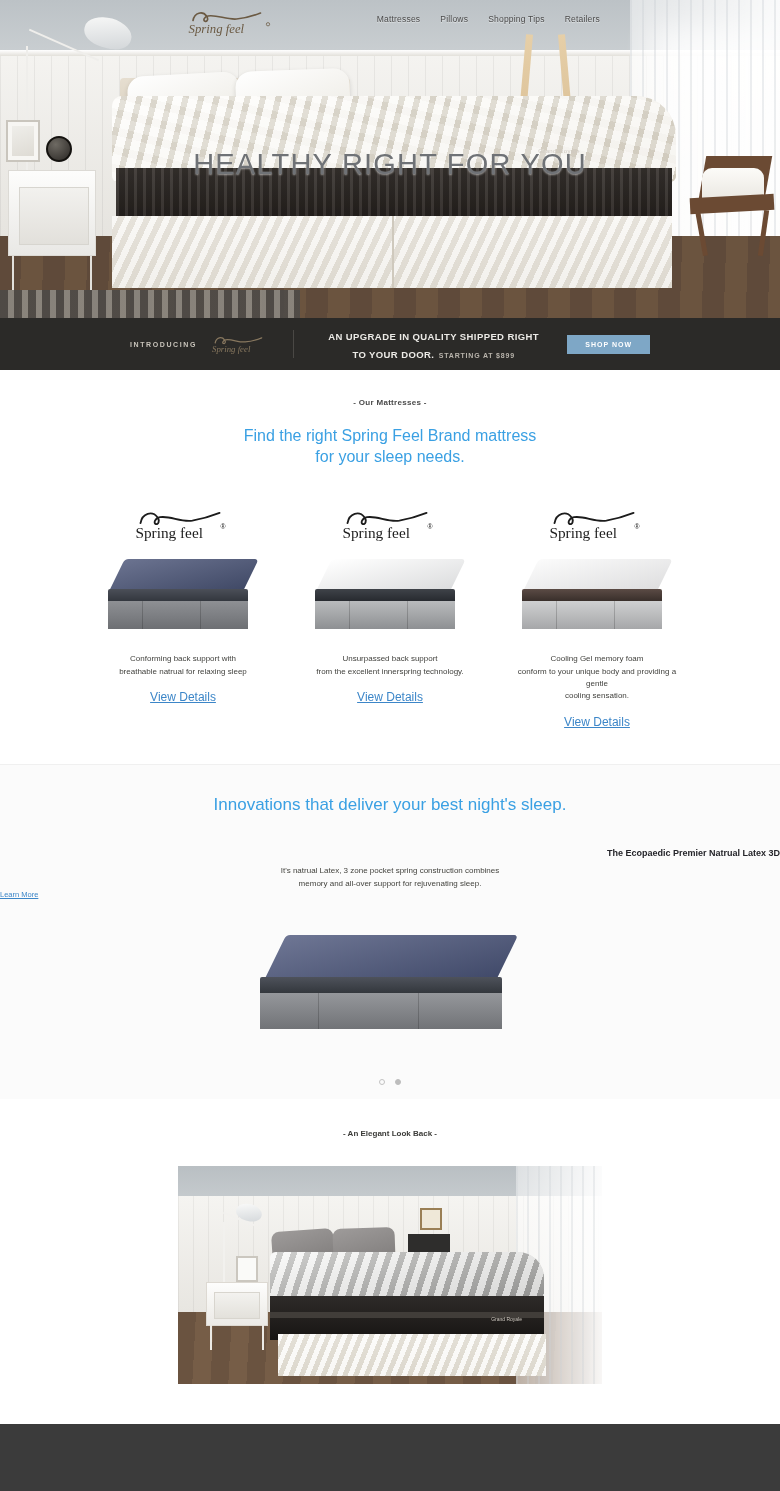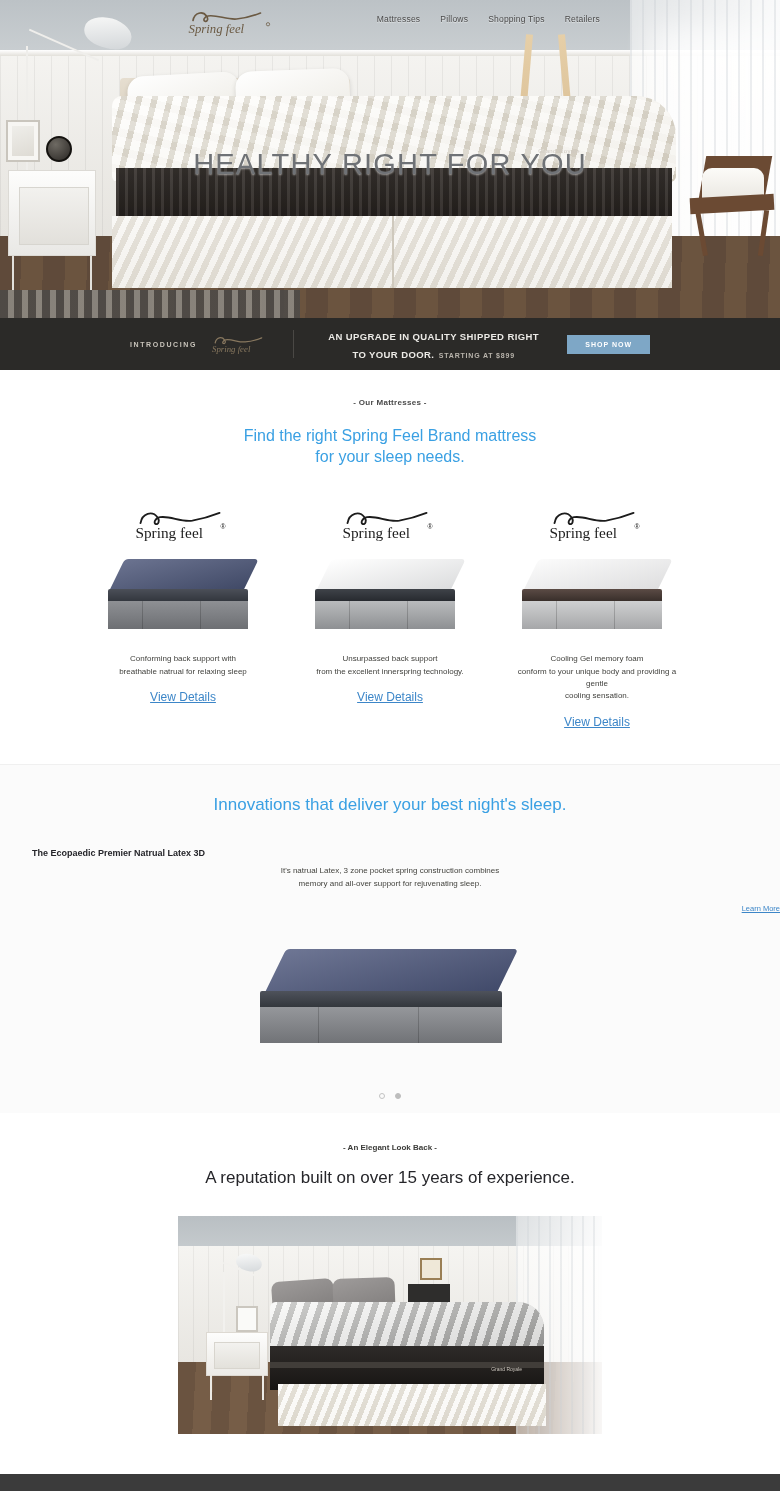--- a/index.html
+++ b/index.html
@@ -129,23 +129,23 @@
   .m-top{position:absolute;left:8px;top:0;width:134px;height:36px;border-radius:4px;transform:skewX(-26deg) ;}
   .m-mid{position:absolute;left:0;top:30px;width:140px;height:14px;border-radius:2px;}
   .m-base{position:absolute;left:0;top:42px;width:140px;height:28px;}
   .m-seam{position:absolute;top:42px;width:1px;height:28px;background:rgba(0,0,0,.18);}
   .card-desc{font-size:8px;line-height:1.55;color:#43433f;margin-top:14px;}
   .card-link{display:inline-block;margin-top:12px;font-size:12px;color:#3c86c8;text-decoration:underline;}
 
   
   .sec-innov{background:#fbfbfb;border-top:1px solid #f0f0f0;padding:30px 0 14px;}
   .innov-head{text-align:center;font-size:17px;color:#3aa0e3;font-weight:400;}
-  .innov-title{text-align:left;font-size:9px;font-weight:700;color:#25252a;margin-top:33px;margin-left:32px;}
+  .innov-title{text-align:right;font-size:9px;font-weight:700;color:#25252a;margin-top:33px;}
   .innov-copy{text-align:center;font-size:8px;line-height:1.6;color:#44443f;margin-top:7px;}
-  .innov-link{display:block;text-align:right;font-size:7.5px;color:#3c86c8;text-decoration:underline;margin-top:14px;}
+  .innov-link{display:block;text-align:left;font-size:7.5px;color:#3c86c8;text-decoration:underline;margin-top:0;}
   .innov-img{width:260px;height:100px;margin:36px auto 0;position:relative;}
   .dots{display:flex;justify-content:center;gap:10px;margin-top:44px;}
   .dot{width:6px;height:6px;border-radius:50%;border:1px solid #c2c2c2;background:transparent;}
   .dot.active{background:#bdbdbd;border-color:#bdbdbd;}
 
   
   .sec-rep{background:#ffffff;padding:30px 0 40px;}
   .rep-eyebrow{text-align:center;font-size:8px;color:#3b3b38;font-weight:700;}
   .rep-head{text-align:center;font-size:17px;color:#26262a;margin-top:16px;font-weight:400;}
   .rep-photo{width:424px;height:218px;margin:28px auto 0;position:relative;overflow:hidden;background:#d8d8d6;}
@@ -378,21 +378,20 @@
   </div>
 
   <div class="dots">
     <span class="dot"></span>
     <span class="dot active"></span>
   </div>
 </section>
 
 <section class="sec-rep">
   <div class="rep-eyebrow">- An Elegant Look Back -</div>
-  <h2 class="rep-head">A reputation built on over 15 years of experience.</h2>
 
   <div class="rep-photo">
     <div class="bp-wall-top"></div>
     <div class="bp-wainscot"></div>
     <div class="bp-floor"></div>
     <div class="bp-curtain"></div>
 
     <div class="bp-lamp-arm"></div>
     <div class="bp-lamp-pole"></div>
     <div class="bp-lamp-head"></div>

